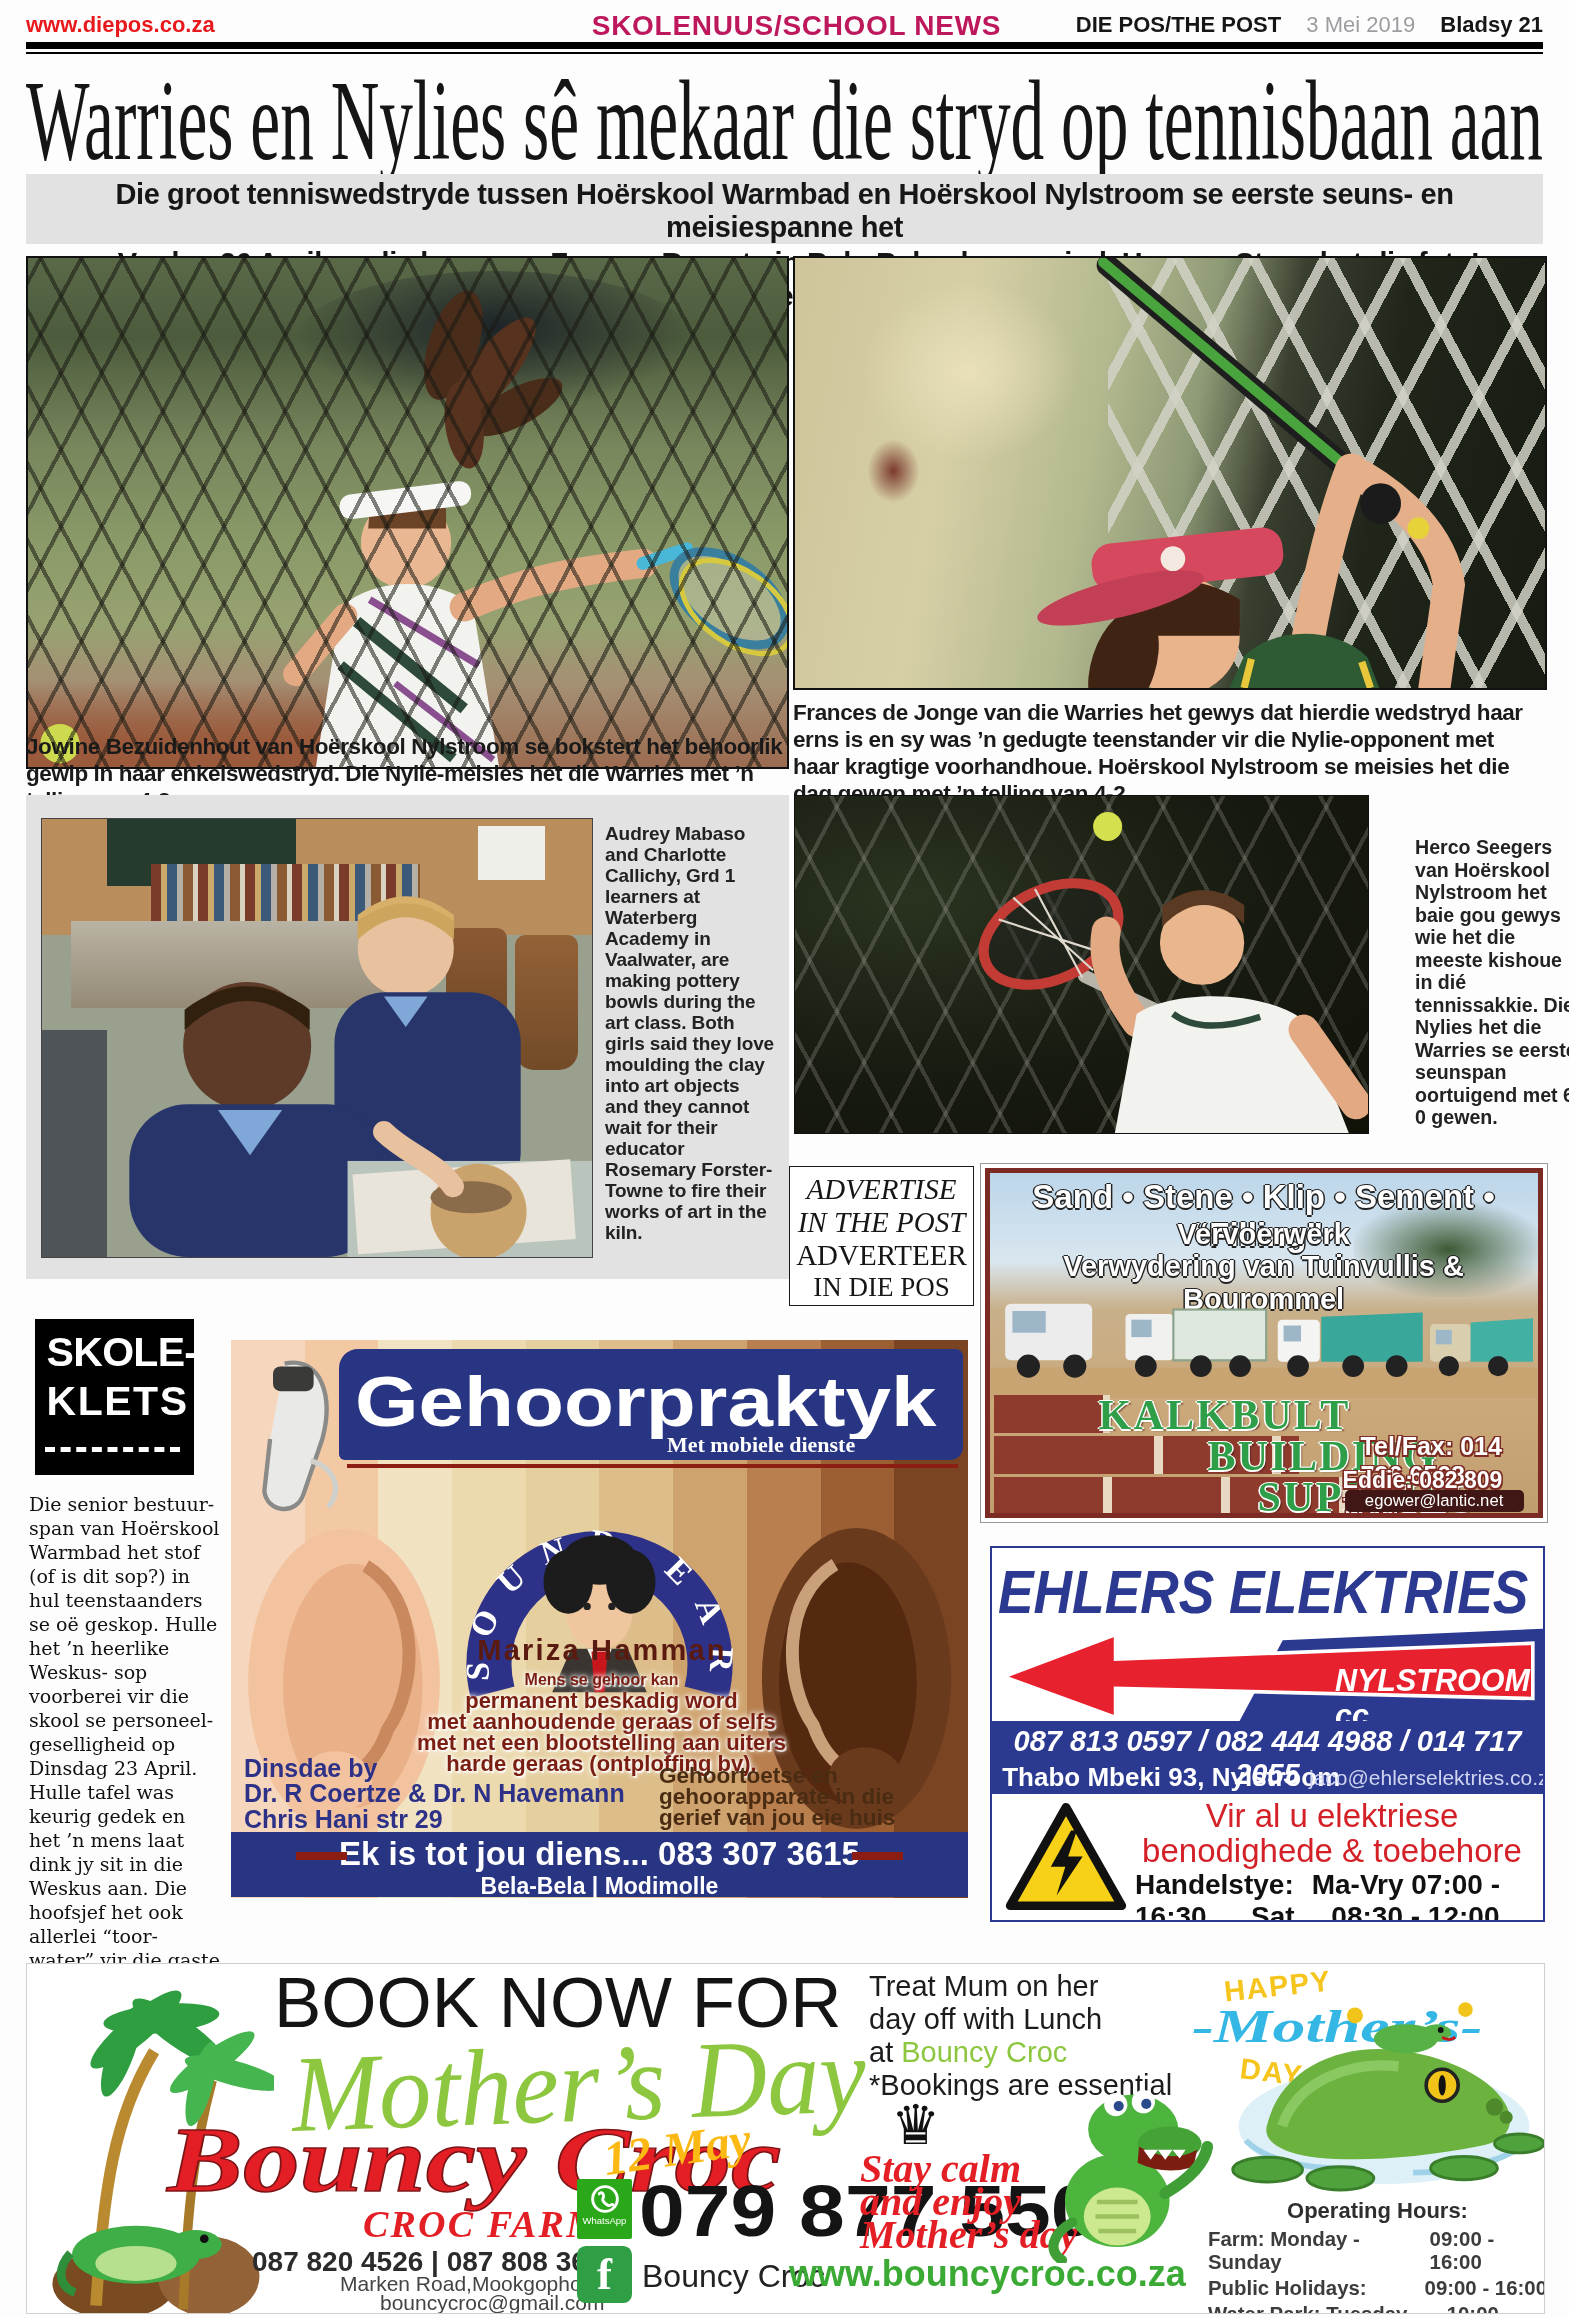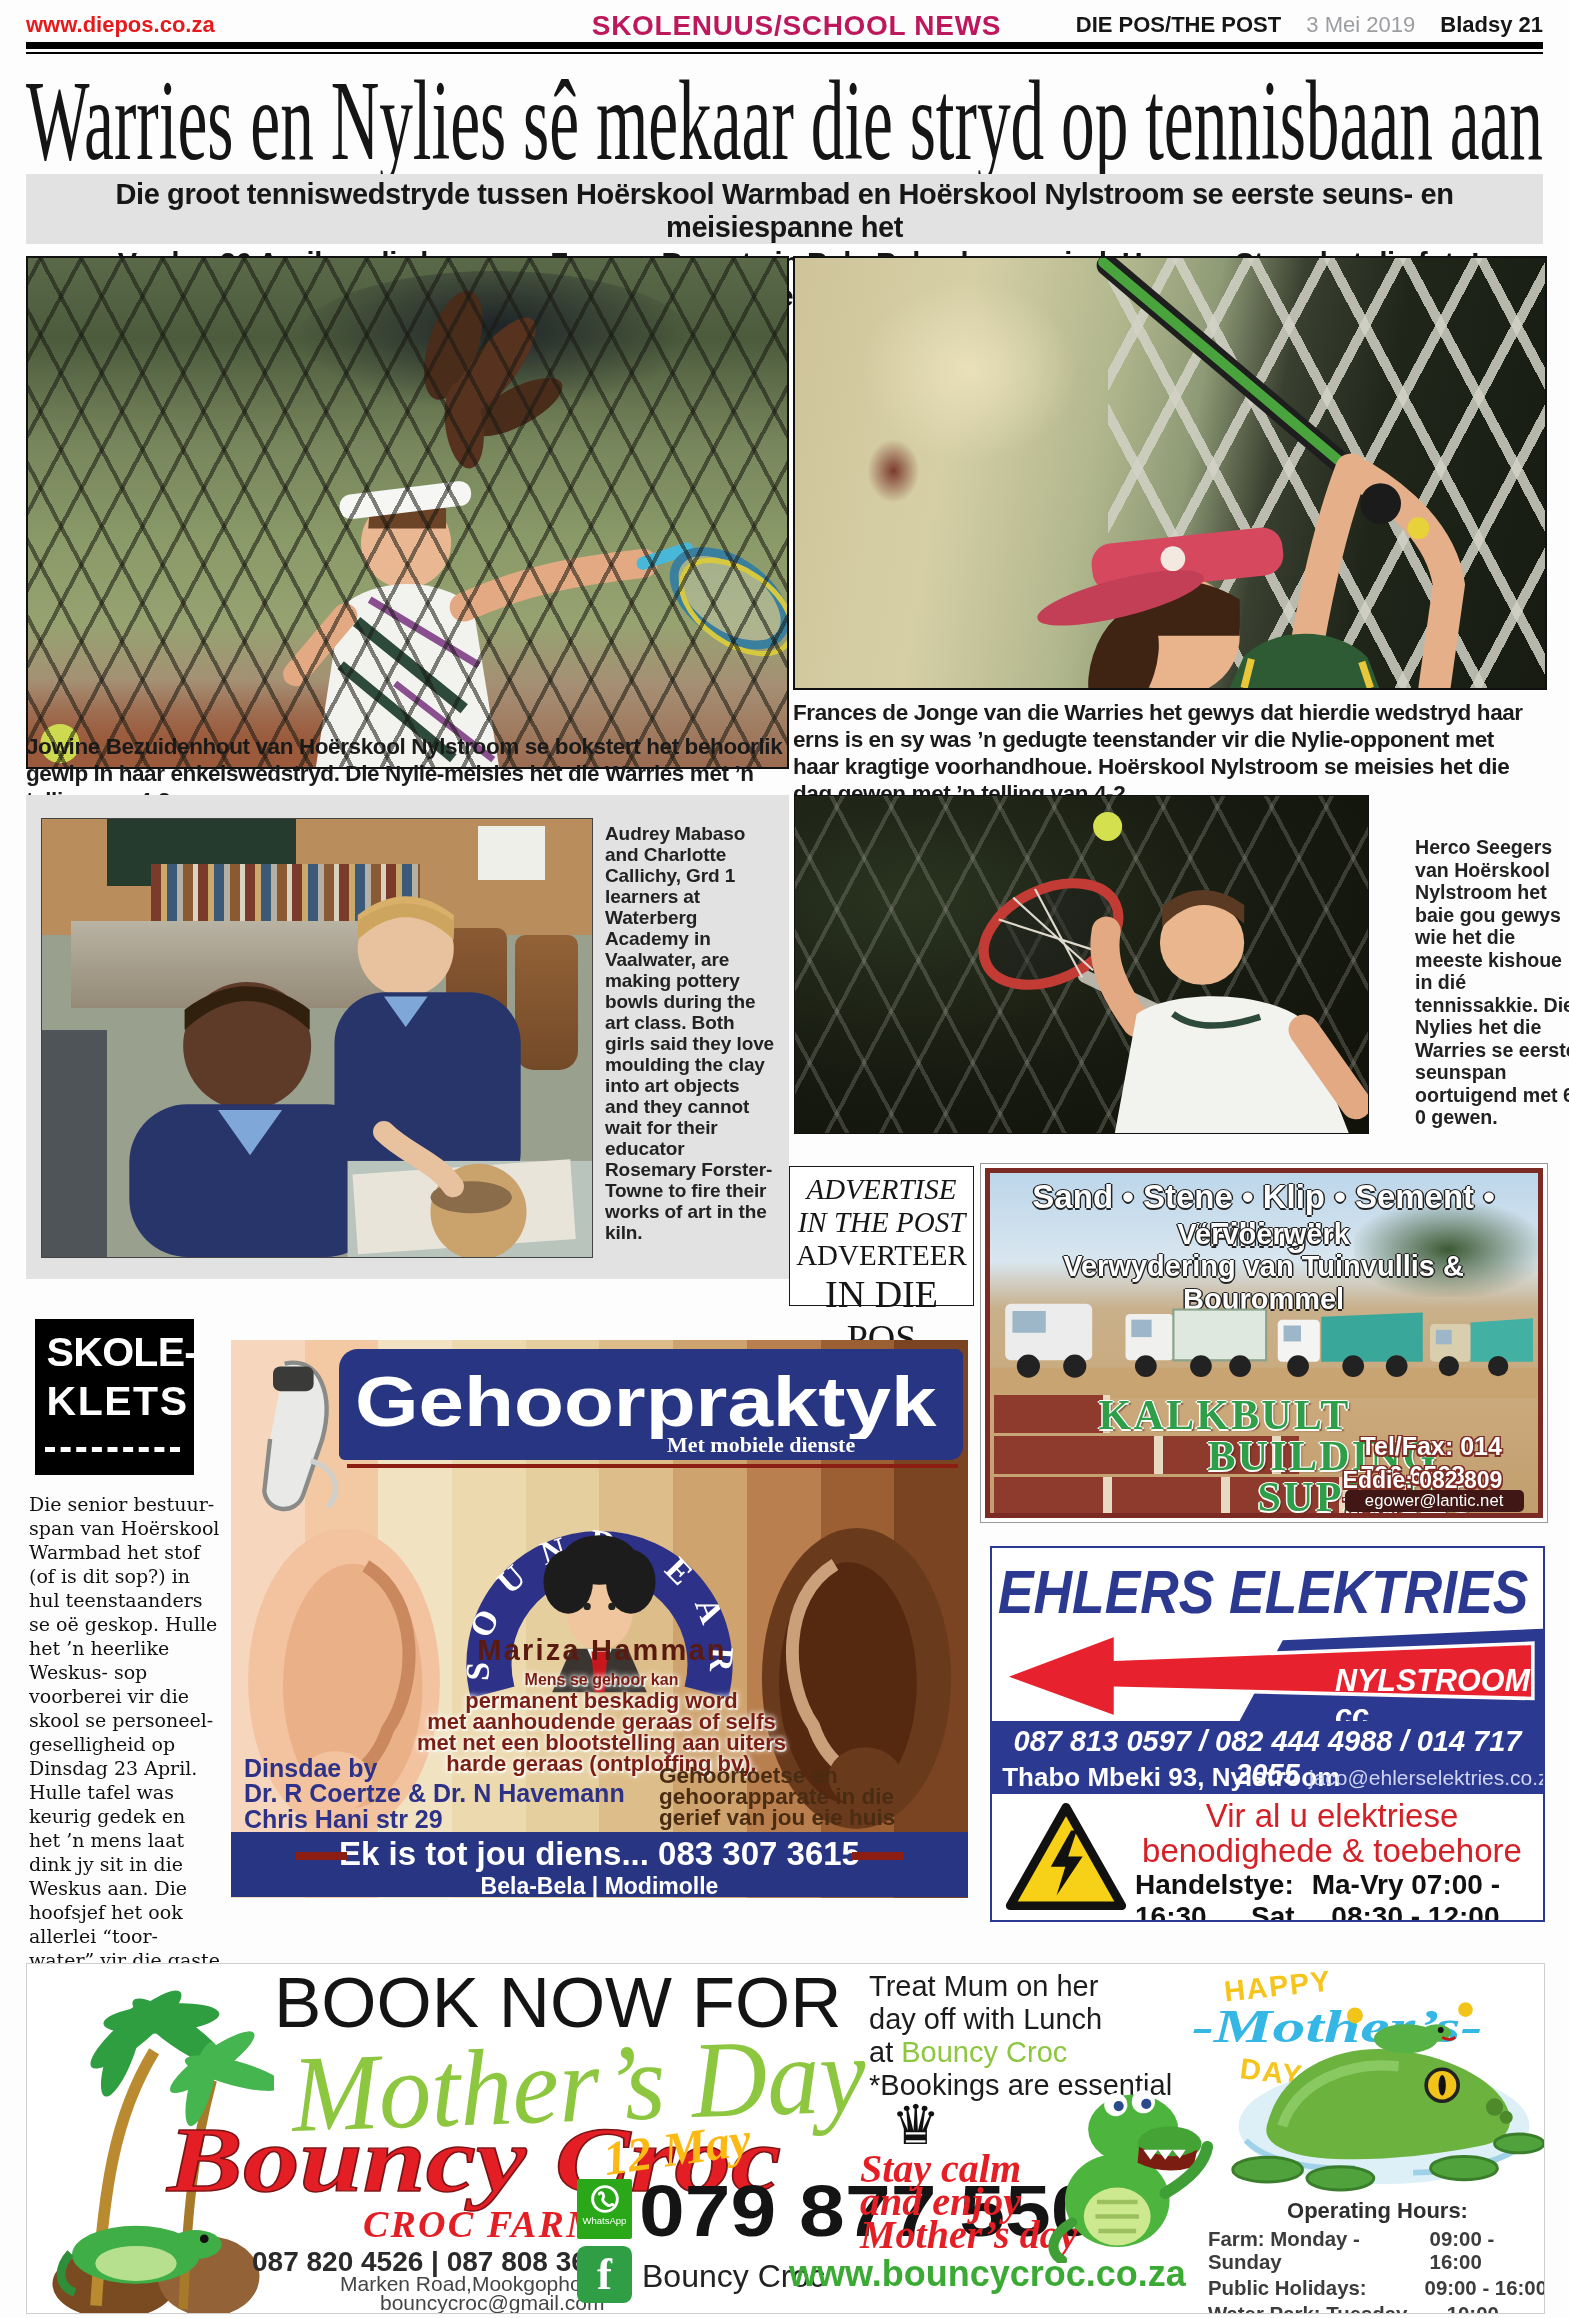--- a/index.html
+++ b/index.html
@@ -151,21 +151,21 @@
       <path d="M520 300 Q560 330 640 304" stroke="#2e4a3a" stroke-width="9" fill="none"></path>
       <path d="M700 322 L772 424" stroke="#e2a983" stroke-width="42" stroke-linecap="round"></path>
     </svg>
   </div>
   <div class="abs b" style="left:1415px;top:836px;width:166px;font-size:19.6px;line-height:22.5px;color:#222;">Herco Seegers van Hoërskool Nylstroom het baie gou gewys wie het die meeste kishoue in dié tennissakkie. Die Nylies het die Warries se eerste seunspan oortuigend met 6-0 gewen.</div>
 
   <div class="abs serif" style="left:789px;top:1166px;width:183px;height:138px;border:1.5px solid #1a1a1a;background:#fff;text-align:center;">
     <div style="font-size:29px;font-style:italic;margin-top:5.8px;">ADVERTISE</div>
     <div style="font-size:29px;font-style:italic;">IN THE POST</div>
     <div style="font-size:29px;">ADVERTEER</div>
-    <div style="font-size:38px;">IN DIE POS</div>
+    <div style="font-size:27px;">IN DIE POS</div>
   </div>
 
   <div class="abs" style="left:980px;top:1163px;width:566px;height:358px;border:0.7px solid #999;background:#fff;padding:0;">
     <div class="abs" style="left:3.6px;top:3.6px;width:548px;height:340px;border:5.1px solid #7c2b24;overflow:hidden;
          background:linear-gradient(180deg,#bcd6ea 0%,#d9e6ef 26%,#c8b08a 40%,#caa87a 70%,#c19e6e 100%);">
       <div class="abs" style="left:364px;top:29px;width:189px;height:95px;background:radial-gradient(ellipse,#3c5a34,rgba(60,90,52,0) 75%);"></div>
       <div class="b outline-k abs" style="left:0;top:5.8px;width:548px;text-align:center;font-size:33px;color:#fff;">Sand • Stene • Klip • Sement • “Filling”•</div>
       <div class="b outline-k abs" style="left:0;top:45px;width:548px;text-align:center;font-size:29px;color:#fff;">Vervoerwerk</div>
       <div class="b outline-k abs" style="left:0;top:77px;width:548px;text-align:center;font-size:29px;color:#fff;">Verwydering van Tuinvullis &amp; Bourommel</div>
       <svg class="abs" style="left:0;top:109px;" width="548" height="116" viewBox="0 0 754 160">

